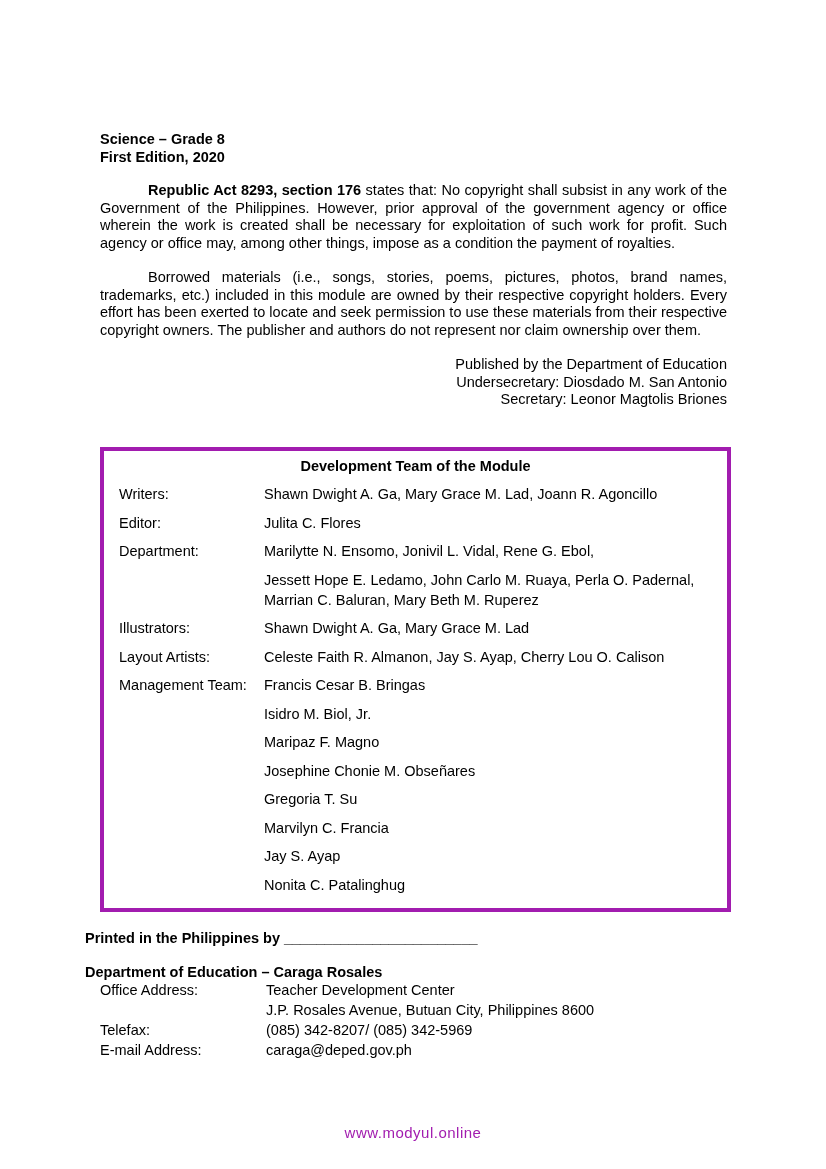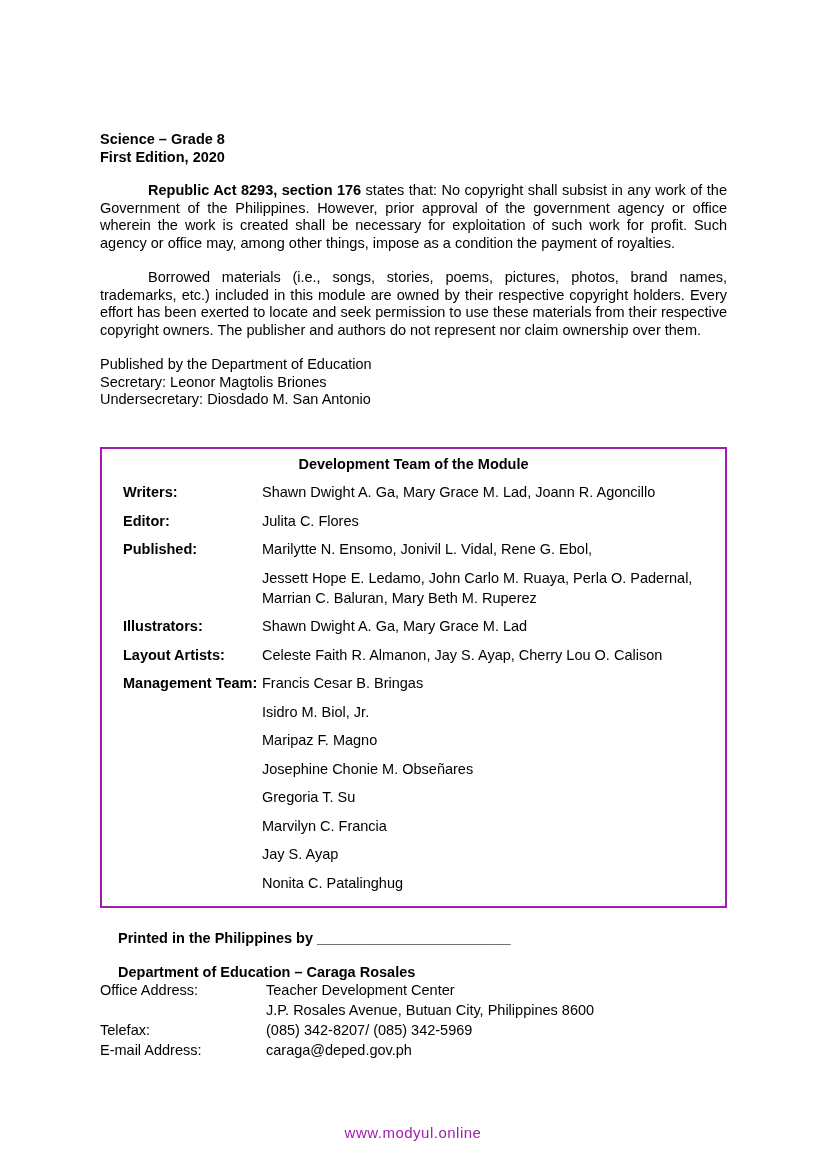--- a/index.html
+++ b/index.html
@@ -4,67 +4,67 @@
 <style>
   html, body { margin: 0; padding: 0; background: #ffffff; }
   body { width: 826px; height: 1169px; position: relative; overflow: hidden;
          font-family: "Liberation Sans", sans-serif; color: #000; }
   .page { position: absolute; left: 100px; top: 100px; width: 627px; }
   .hdr { font-weight: bold; font-size: 14.5px; line-height: 18px; margin-top: 30px; }
   .para { font-size: 14.5px; line-height: 17.5px; text-align: justify; margin: 0; }
   .para .indent { display: inline-block; width: 48px; }
   .pub { font-size: 14.5px; line-height: 17.5px; }
   .team { position: absolute; left: 100px; top: 447px; width: 623px; height: 457px;
-          border: 2px solid #a21caf; }
+          border: 4px solid #a21caf; }
   .team-title { position: absolute; top: 7px; left: 0; right: 0; text-align: center;
                 font-weight: bold; font-size: 14.5px; }
   .row { position: absolute; left: 10px; font-size: 14.5px; line-height: 19px; }
-  .row .lbl { position: absolute; left: 11px; width: 150px; font-weight: bold; white-space: nowrap; }
+  .row .lbl { position: absolute; left: 5px; width: 150px; font-weight: normal; white-space: nowrap; }
   .row .val { position: absolute; left: 150px; width: 460px; white-space: nowrap; }
-  .footer { position: absolute; left: 118px; font-size: 14.5px; line-height: 20px; }
+  .footer { position: absolute; left: 85px; font-size: 14.5px; line-height: 20px; }
   .addr { position: absolute; left: 100px; top: 980px; font-size: 14.5px; line-height: 20px; width: 560px; }
   .addr .line { position: relative; height: 20px; }
   .addr .k { position: absolute; left: 0; }
   .addr .v { position: absolute; left: 166px; white-space: nowrap; }
   .watermark { position: absolute; top: 1124px; left: 0; width: 826px; text-align: center;
                font-size: 15px; color: #a21caf; letter-spacing: 0.5px; }
 </style>
 </head>
 <body>
 
 <div class="page">
   <div class="hdr">
     <div>Science – Grade 8</div>
     <div>First Edition, 2020</div>
   </div>
 
   <p class="para" style="margin-top:16px;"><span class="indent"></span><b>Republic Act 8293, section 176</b><span> states that: No copyright shall subsist in any work of the Government of the Philippines. However, prior approval of the government agency or office wherein the work is created shall be necessary for exploitation of such work for profit. Such agency or office may, among other things, impose as a condition the payment of royalties.</span></p>
 
   <p class="para" style="margin-top:17px;"><span class="indent"></span><span>Borrowed materials (i.e., songs, stories, poems, pictures, photos, brand names, trademarks, etc.) included in this module are owned by their respective copyright holders. Every effort has been exerted to locate and seek permission to use these materials from their respective copyright owners. The publisher and authors do not represent nor claim ownership over them.</span></p>
 
-  <div class="pub" style="margin-top:17px;">
+  <div class="pub" style="margin-top:17px;text-align:right;">
     <div>Published by the Department of Education</div>
+    <div>Undersecretary: Diosdado M. San Antonio</div>
     <div>Secretary: Leonor Magtolis Briones</div>
-    <div>Undersecretary: Diosdado M. San Antonio</div>
   </div>
 </div>
 
 <div class="team">
   <div class="team-title">Development Team of the Module</div>
 
   <div class="row" style="top:34px;">
     <span class="lbl">Writers:</span>
     <span class="val">Shawn Dwight A. Ga, Mary Grace M. Lad, Joann R. Agoncillo</span>
   </div>
   <div class="row" style="top:63px;">
     <span class="lbl">Editor:</span>
     <span class="val">Julita C. Flores</span>
   </div>
   <div class="row" style="top:91px;">
-    <span class="lbl">Published:</span>
+    <span class="lbl">Department:</span>
     <span class="val">Marilytte N. Ensomo, Jonivil L. Vidal, Rene G. Ebol,</span>
   </div>
   <div class="row" style="top:120px;">
     <span class="val">Jessett Hope E. Ledamo, John Carlo M. Ruaya, Perla O. Padernal,</span>
   </div>
   <div class="row" style="top:140px;">
     <span class="val">Marrian C. Baluran, Mary Beth M. Ruperez</span>
   </div>
   <div class="row" style="top:168px;">
     <span class="lbl">Illustrators:</span>

